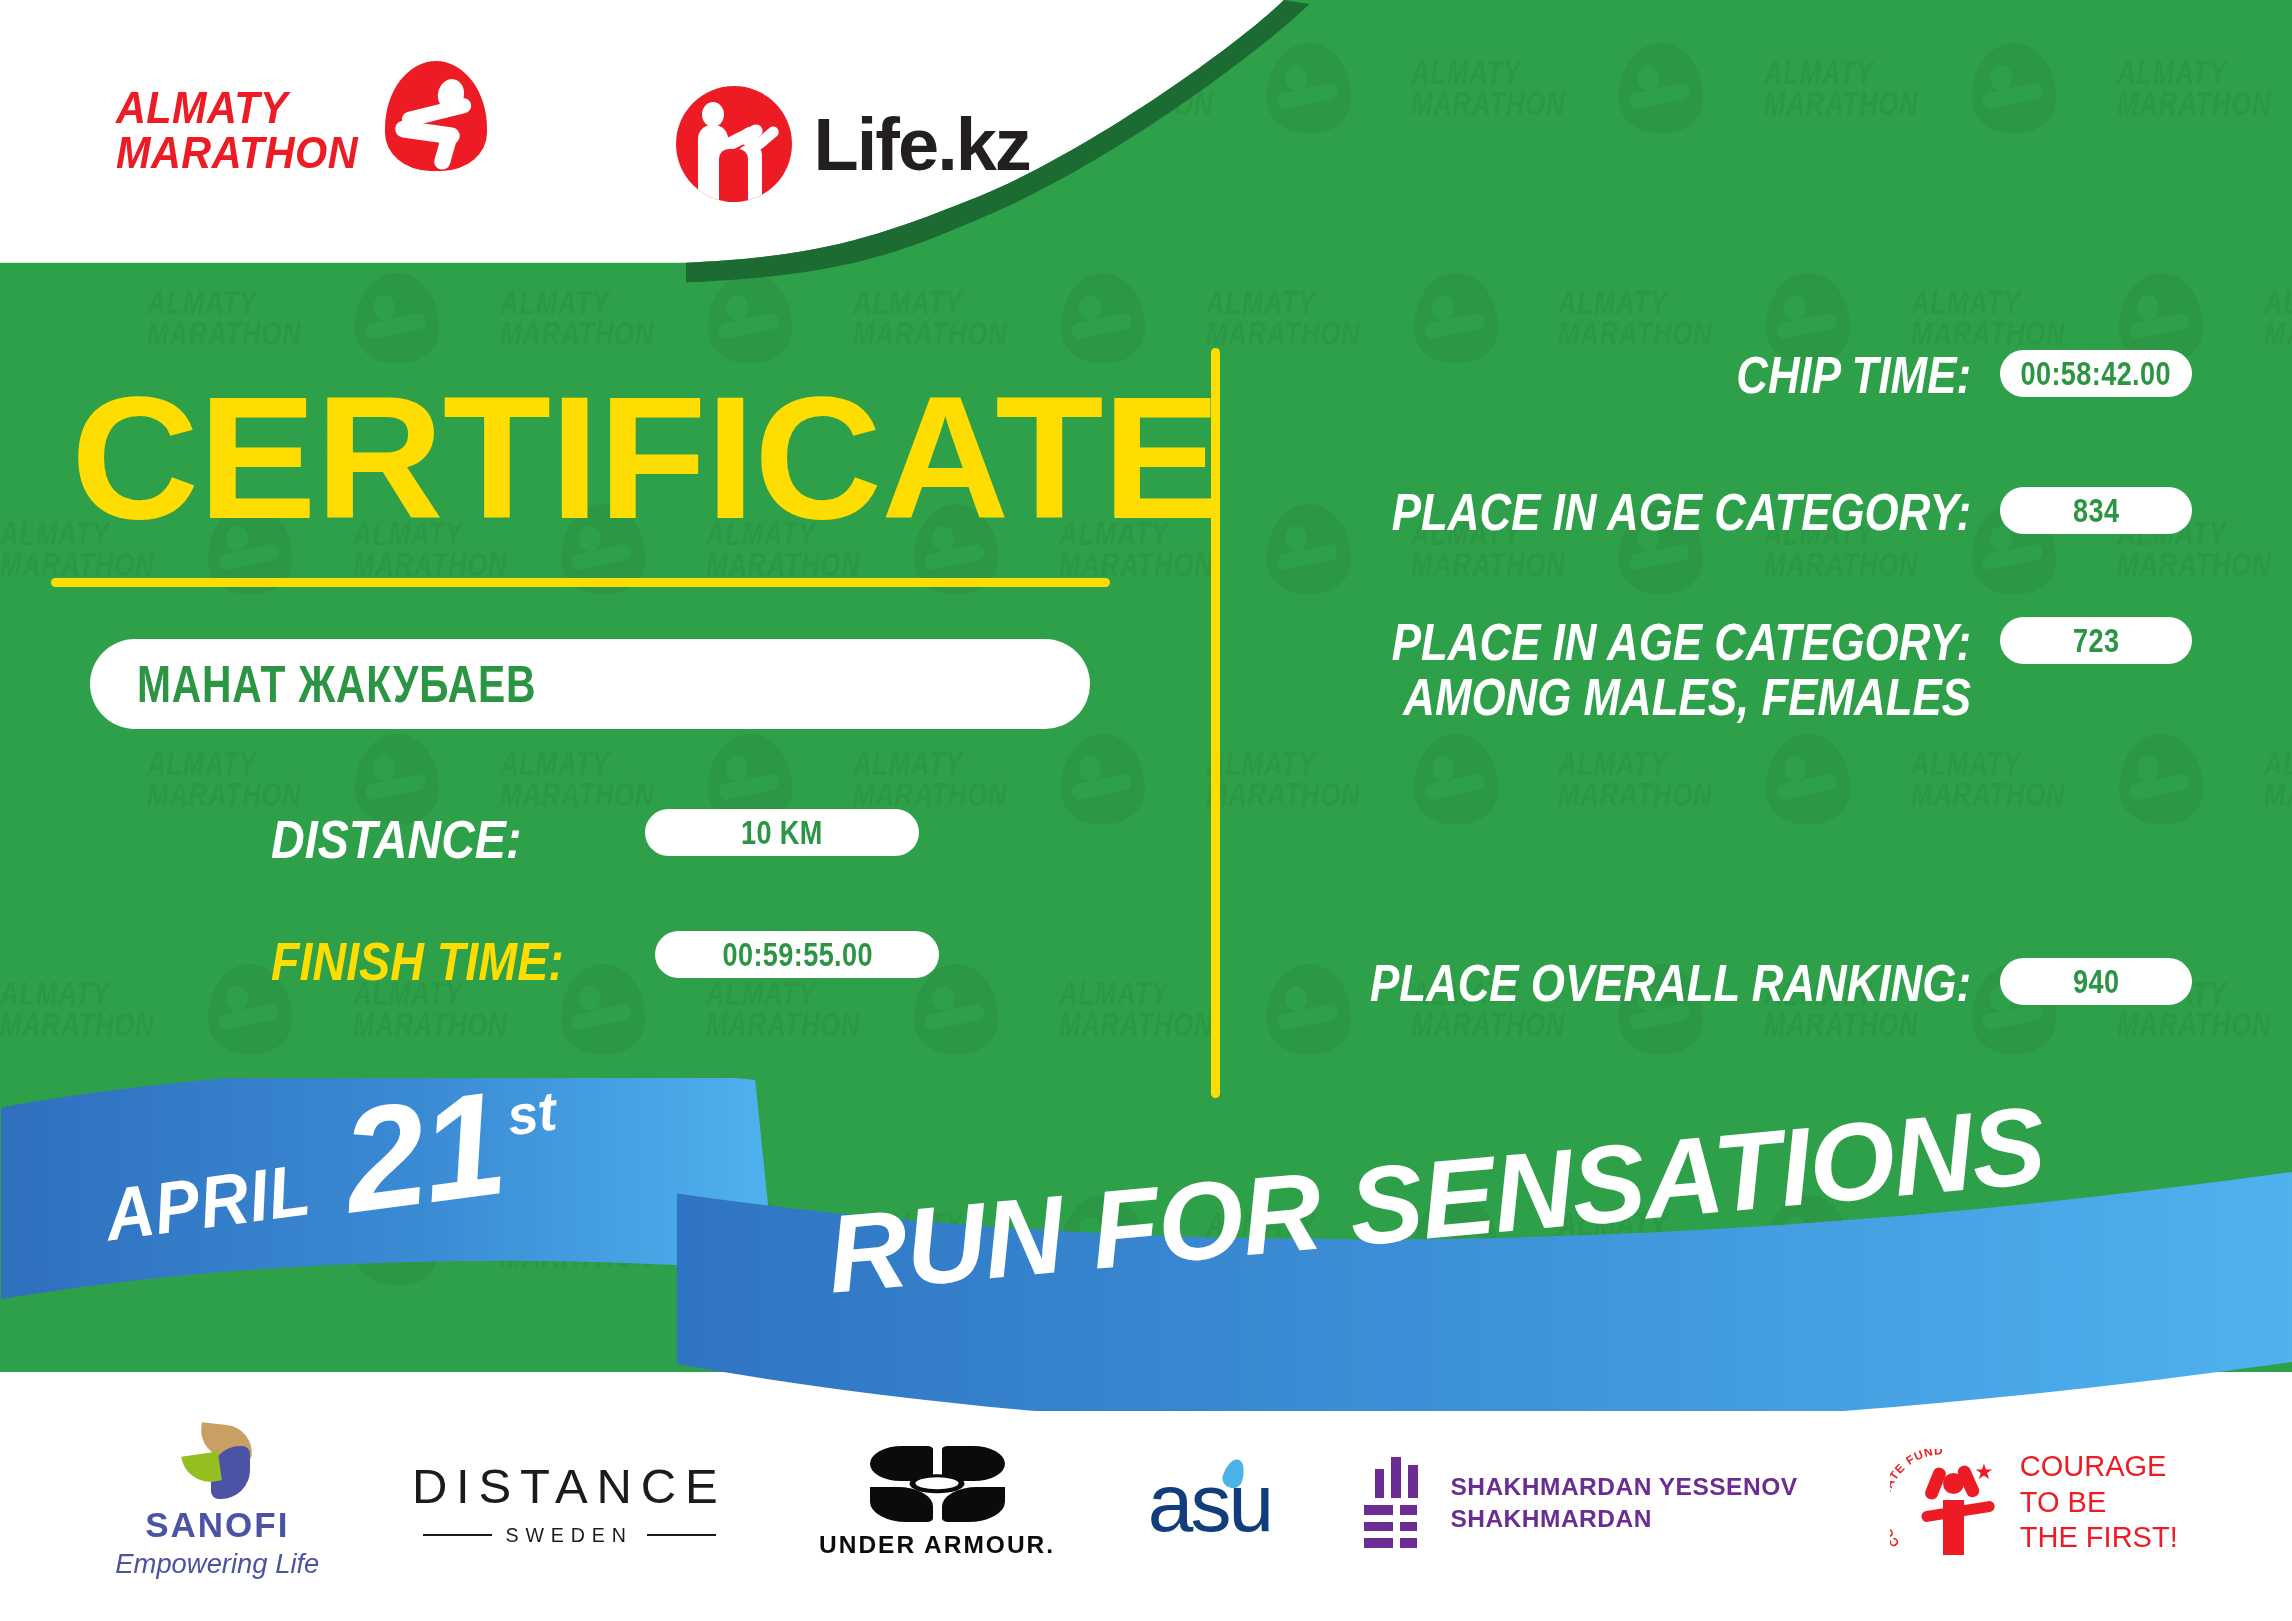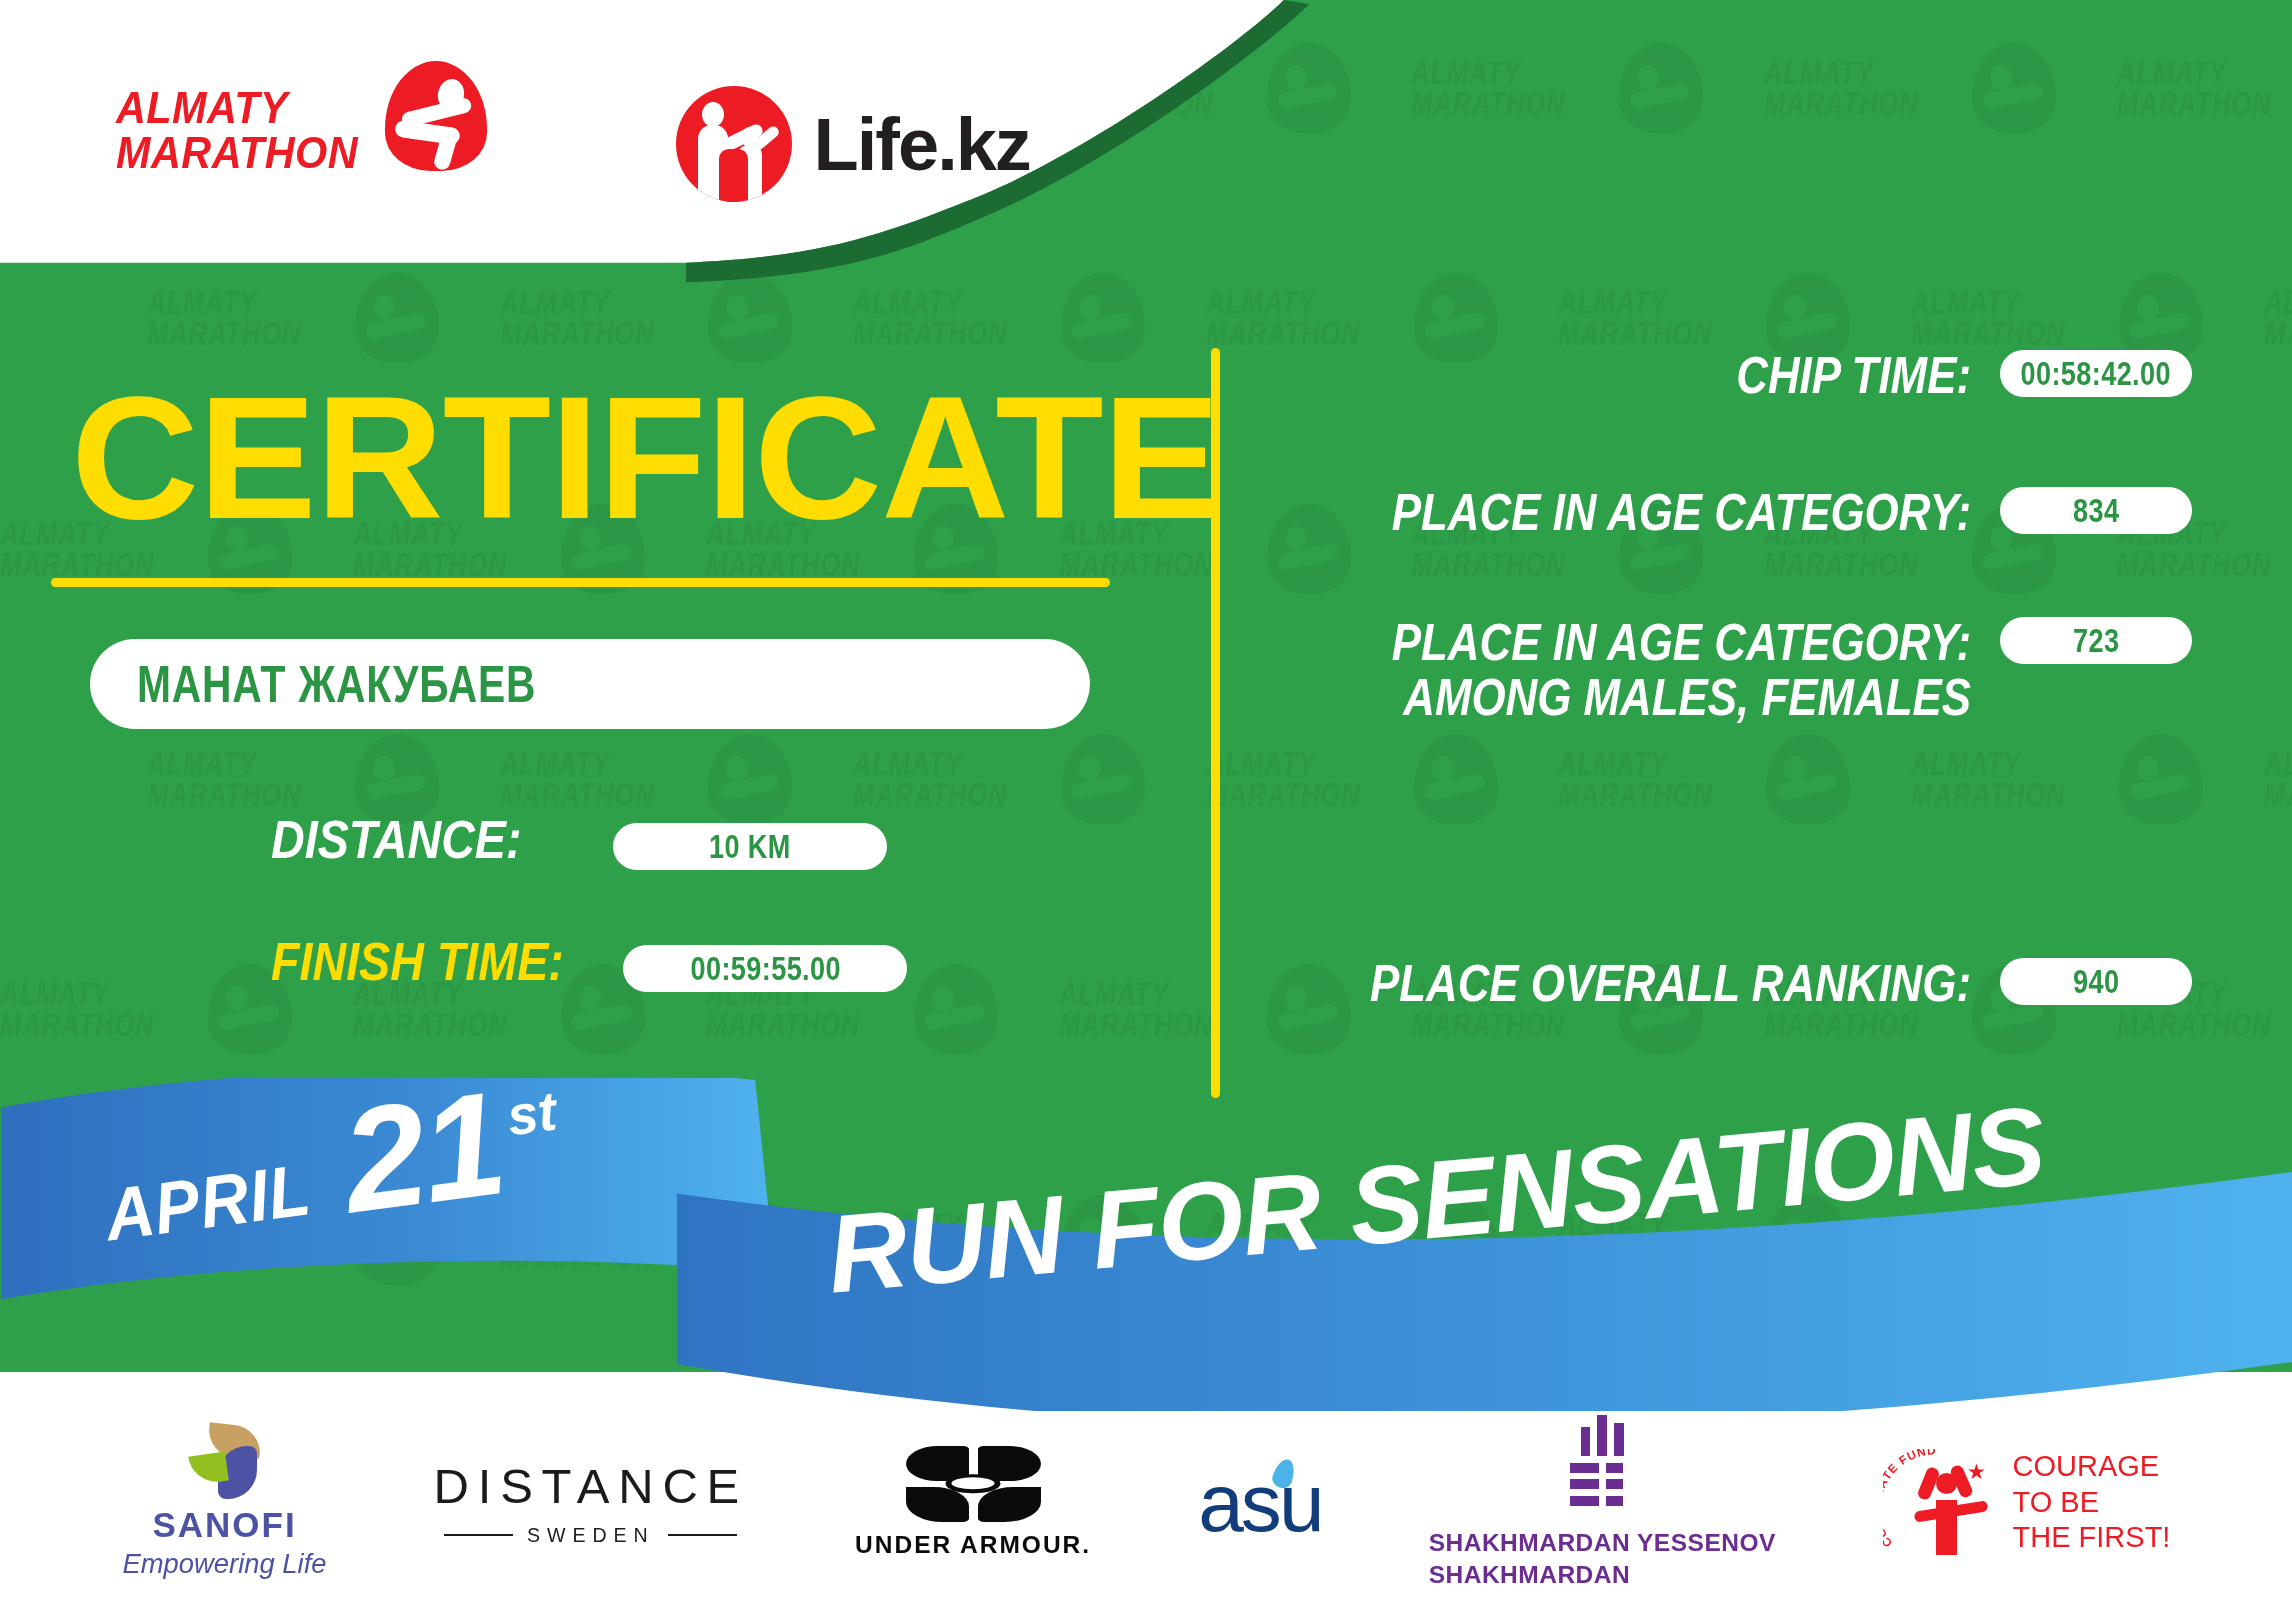--- a/index.html
+++ b/index.html
@@ -166,21 +166,21 @@
     display:flex; align-items:center;
   }
   .name-pill .name-txt{
     margin-left:47px;
     font-weight:bold; font-size:51px; color:#2B9544;
     transform:scaleX(.80); transform-origin:left center;
     white-space:nowrap; letter-spacing:1px;
   }
 
   .row-left{
-    position:absolute; display:flex; align-items:flex-end;
+    position:absolute; display:flex; align-items:flex-start;gap:32px;
   }
   .row-left .lbl{
     font-weight:bold; font-style:italic; font-size:53px;
     letter-spacing:0px; white-space:nowrap;
     transform:scaleX(.88); transform-origin:left center;
   }
   .lbl.white{ color:#ffffff; }
   .lbl.yellow{ color:#FFDD00; }
   .val-pill{
     background:#ffffff; border-radius:23.5px;
@@ -336,21 +336,21 @@
   
   .sp-asu .t{ color:#123D7C; font-size:82px; font-weight:300; letter-spacing:-2.9px; position:relative; }
   .sp-asu .drop{
     position:absolute; left:76px; top:3.9px;
     width:19.6px; height:29px; background:#4BB3E8;
     border-radius:50% 50% 50% 50% / 70% 70% 30% 30%;
     transform:rotate(18deg);
   }
 
   
-  .sp-shak{ flex-direction:column; gap:21.6px; }
+  .sp-shak{ flex-direction:row; gap:21.6px; }
   .sp-shak .glyph{ display:flex; flex-direction:column; gap:6.9px; width:65px; }
   .sp-shak .bars{ display:flex; gap:6.9px; justify-content:center; height:41px; }
   .sp-shak .bars i{ display:block; width:9.8px; background:#6B2D91; }
   .sp-shak .bars i:nth-child(1){ height:29px; margin-top:11.8px; }
   .sp-shak .bars i:nth-child(2){ height:41px; }
   .sp-shak .bars i:nth-child(3){ height:33px; margin-top:7.8px; }
   .sp-shak .rows{ display:flex; flex-direction:column; gap:6.9px; }
   .sp-shak .rows div{ display:flex; gap:6.9px; }
   .sp-shak .rows div b{ display:block; height:9.8px; background:#6B2D91; }
   .sp-shak .rows div b:nth-child(1){ width:29px; }

